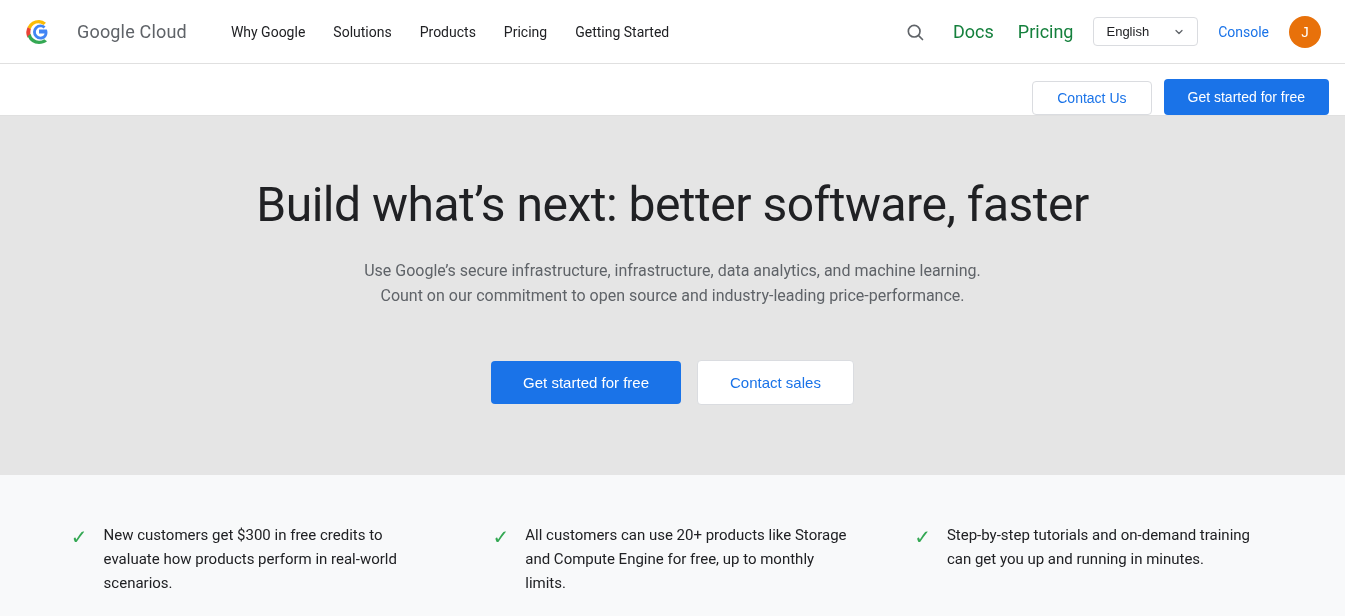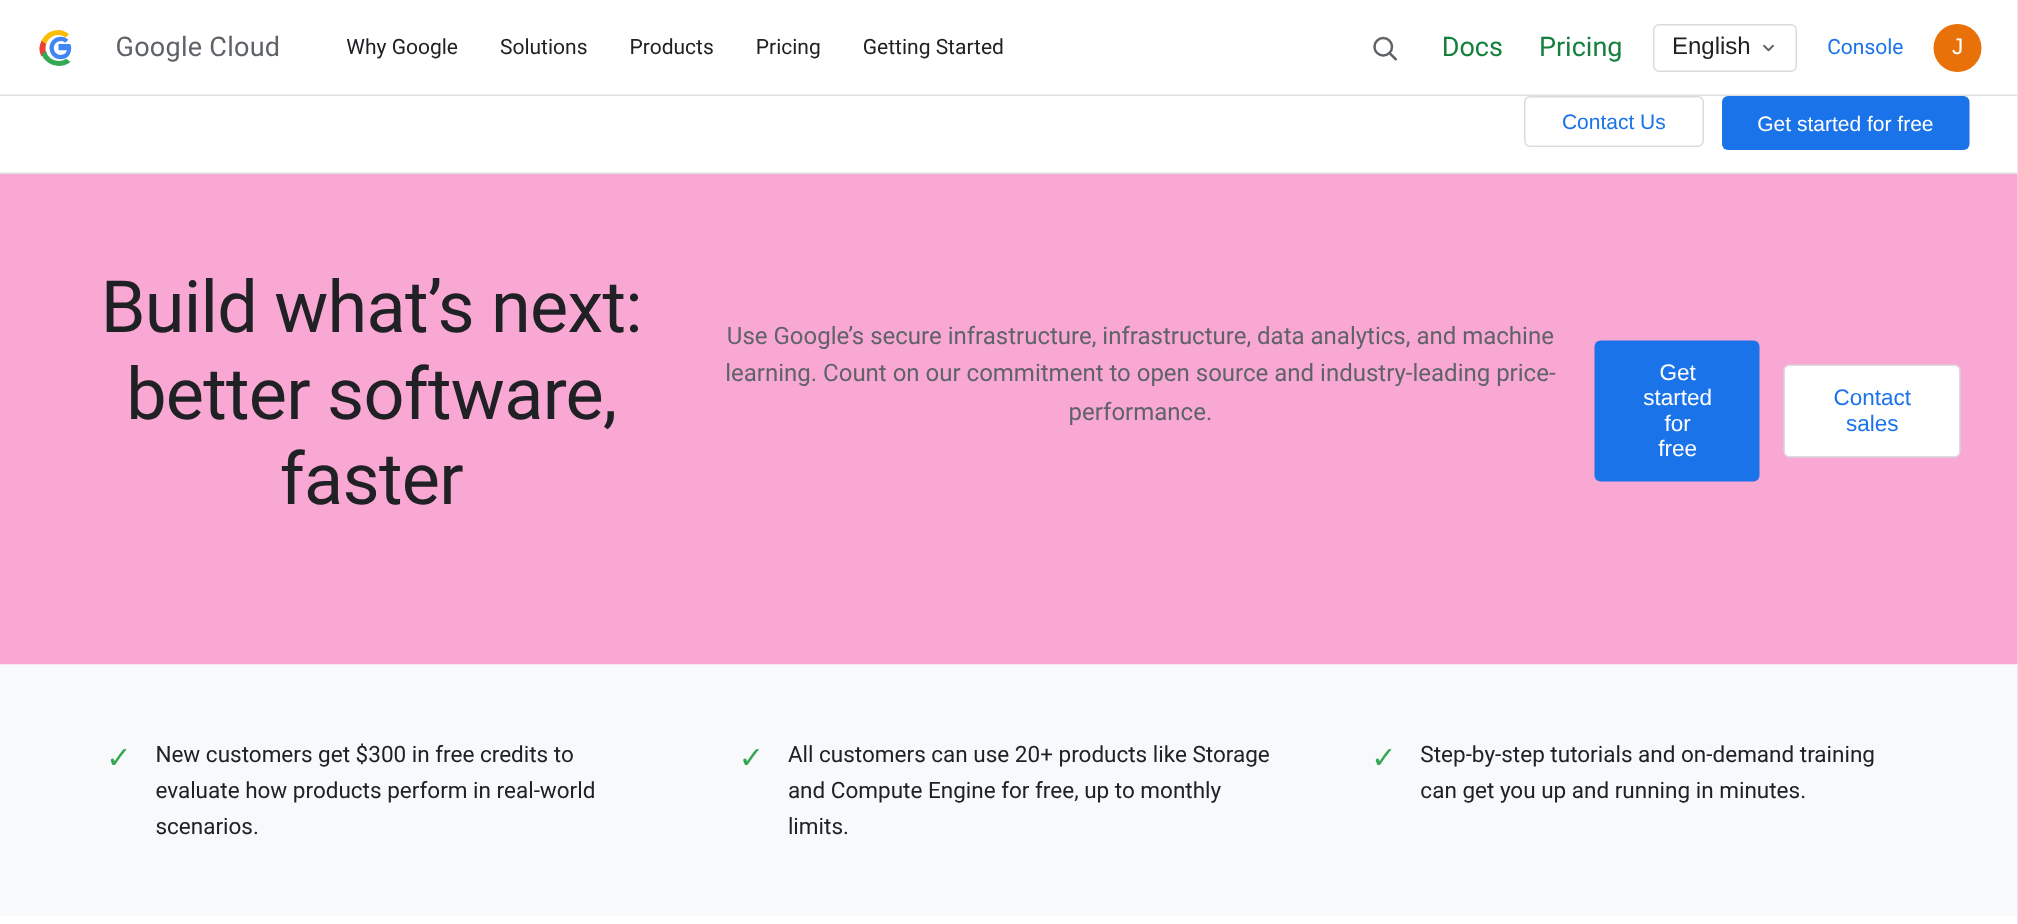--- a/index.html
+++ b/index.html
@@ -62,25 +62,25 @@
       font-size: 18px;
       color: #15803d;
       text-decoration: none;
       padding: 8px 4px;
       cursor: pointer;
       text-align: center;
     }
     .lang-btn {
       display: flex;
       align-items: center;
-      gap: 6px;
+      gap: 24px;
       border: 1px solid #dadce0;
       border-radius: 4px;
       padding: 6px 12px;
-      font-size: 16px;
+      font-size: 13px;
       background: #fff;
       cursor: pointer;
       color: #202124;
     }
     .console-btn {
       font-size: 14px;
       color: #1a73e8;
       text-decoration: none;
       cursor: pointer;
       padding: 8px 4px;
@@ -96,23 +96,23 @@
       border: none;
       cursor: pointer;
       display: flex;
       align-items: center;
       justify-content: center;
     }
 
     
     .sub-navbar {
       display: flex;
-      align-items: flex-start;
+      align-items: flex-end;
       justify-content: flex-end;
-      padding: 0 32px;
+      padding: 0 16px;
       height: 52px;
       border-bottom: 1px solid #e0e0e0;
       background: #fff;
       gap: 12px;
     }
     .contact-us-btn {
       font-size: 14px;
       color: #1a73e8;
       background: #fff;
       border: 1px solid #dadce0;
@@ -128,25 +128,25 @@
       border: none;
       border-radius: 4px;
       padding: 10px 24px;
       cursor: pointer;
       font-weight: 500;
     }
 
     
     .hero {
       display: flex;
-      flex-direction: row;
+      flex-direction: column;
       align-items: center;
       text-align: center;
       padding: 60px 38px 70px;
-      background: #f9a8d4;
+      background: #e5e5e5;
     }
     .hero-title {
       font-size: 48px;
       font-weight: 400;
       color: #202124;
       line-height: 1.2;
       max-width: 900px;
       margin-bottom: 24px;
       letter-spacing: -0.5px;
     }

